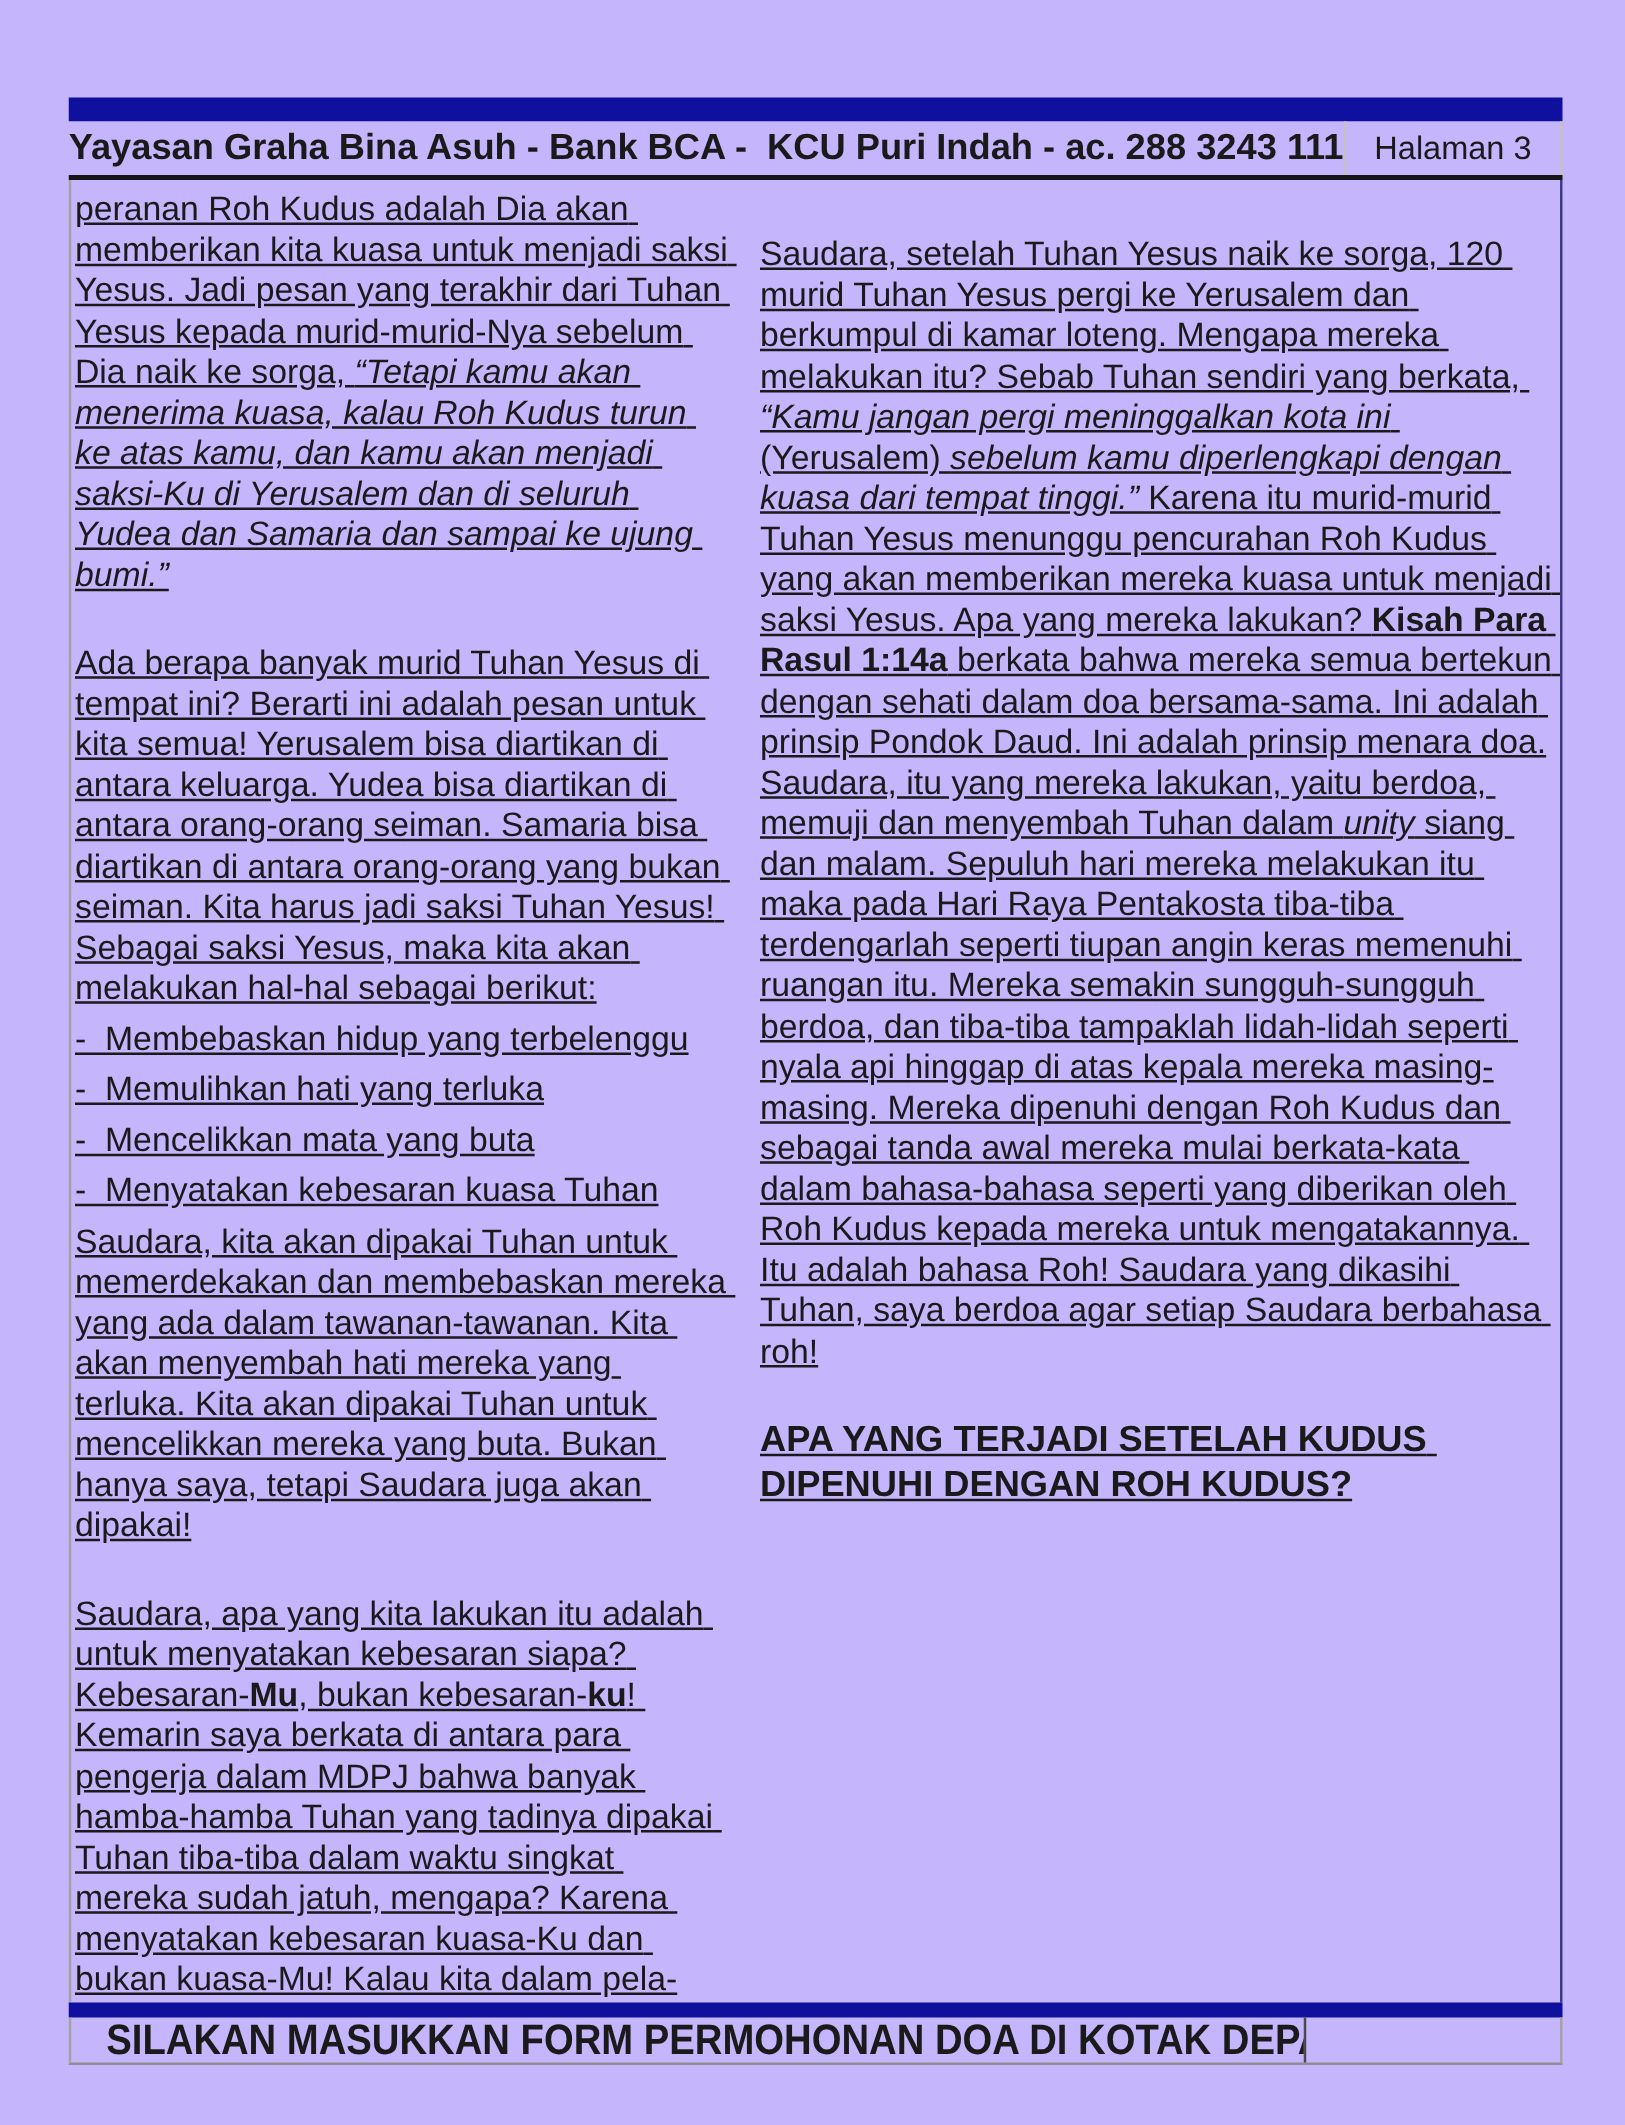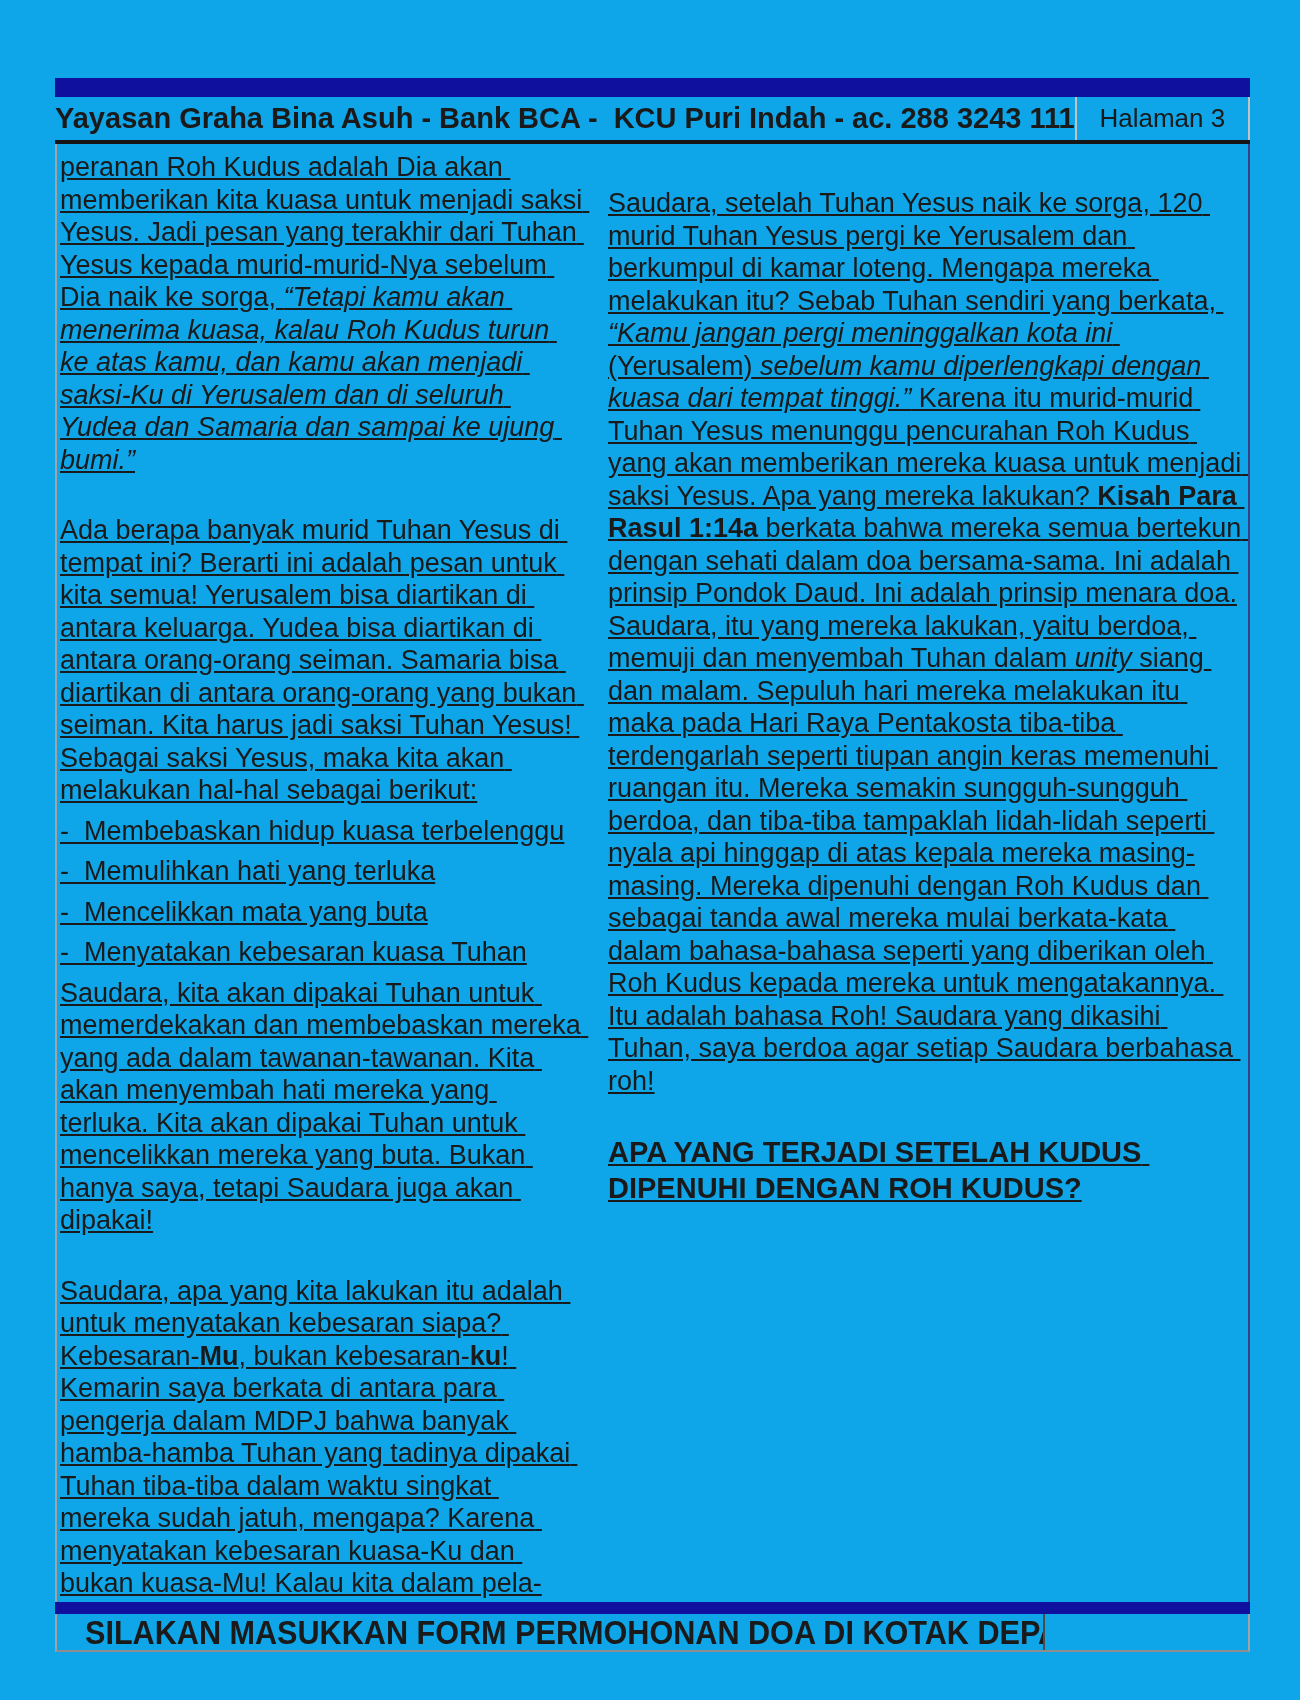--- a/index.html
+++ b/index.html
@@ -1,17 +1,17 @@
 <!DOCTYPE html>
 <html><head>
 <meta charset="utf-8">
 <style>
   html,body{margin:0;padding:0;}
   .page{
-    width:1300px;height:1700px;background:#0ea5e9;position:relative;
+    width:1300px;height:1700px;background:#c4b5fd;position:relative;
     font-family:"Liberation Sans","DejaVu Sans",sans-serif;color:#1a1a1a;
     overflow:hidden;
   }
   .doc{position:absolute;left:55px;top:78px;width:1195px;}
   .topbar{height:19px;}
   .header-row{display:flex;align-items:stretch;height:43px;border-right:2px solid #c2c2c2;}
   .title-cell{
     flex:1;display:flex;align-items:center;justify-content:center;
     border-right:2px solid #c2c2c2;font-weight:bold;font-size:29px;white-space:pre;
   }
@@ -56,21 +56,21 @@
       <div class="page-cell">Halaman 3</div>
     </div>
 
     <div class="rule"></div>
 
     <div class="body-box">
       <div class="col-left">
           <div class="para"><span>peranan Roh Kudus adalah Dia akan memberikan kita kuasa untuk menjadi saksi Yesus. Jadi pesan yang terakhir dari Tuhan Yesus kepada murid-murid-Nya sebelum Dia naik ke sorga, </span><span class="i">“Tetapi kamu akan menerima kuasa, kalau Roh Kudus turun ke atas kamu, dan kamu akan menjadi saksi-Ku di Yerusalem dan di seluruh Yudea dan Samaria dan sampai ke ujung bumi.”</span></div>
           <div class="gap" style="height: 38px;"></div>
           <div class="para"><span>Ada berapa banyak murid Tuhan Yesus di tempat ini? Berarti ini adalah pesan untuk kita semua! Yerusalem bisa diartikan di antara keluarga. Yudea bisa diartikan di antara orang-orang seiman. Samaria bisa diartikan di antara orang-orang yang bukan seiman. Kita harus jadi saksi Tuhan Yesus! Sebagai saksi Yesus, maka kita akan melakukan hal-hal sebagai berikut:</span></div>
-          <div class="li"><span>-  Membebaskan hidup kuasa terbelenggu</span></div>
+          <div class="li"><span>-  Membebaskan hidup yang terbelenggu</span></div>
           <div class="li"><span>-  Memulihkan hati yang terluka</span></div>
           <div class="li"><span>-  Mencelikkan mata yang buta</span></div>
           <div class="li"><span>-  Menyatakan kebesaran kuasa Tuhan</span></div>
           <div class="para"><span>Saudara, kita akan dipakai Tuhan untuk memerdekakan dan membebaskan mereka yang ada dalam tawanan-tawanan. Kita akan menyembah hati mereka yang terluka. Kita akan dipakai Tuhan untuk mencelikkan mereka yang buta. Bukan hanya saya, tetapi Saudara juga akan dipakai!</span></div>
           <div class="gap" style="height: 38px;"></div>
           <div class="para"><span>Saudara, apa yang kita lakukan itu adalah untuk menyatakan kebesaran siapa? Kebesaran-</span><span class="b">Mu</span><span>, bukan kebesaran-</span><span class="b">ku</span><span>! Kemarin saya berkata di antara para pengerja dalam MDPJ bahwa banyak hamba-hamba Tuhan yang tadinya dipakai Tuhan tiba-tiba dalam waktu singkat mereka sudah jatuh, mengapa? Karena menyatakan kebesaran kuasa-Ku dan bukan kuasa-Mu! Kalau kita dalam pela-</span></div>
         </div>
       <div class="gutter"></div>
       <div class="col-right">
           <div class="gap" style="height: 36px;"></div>

